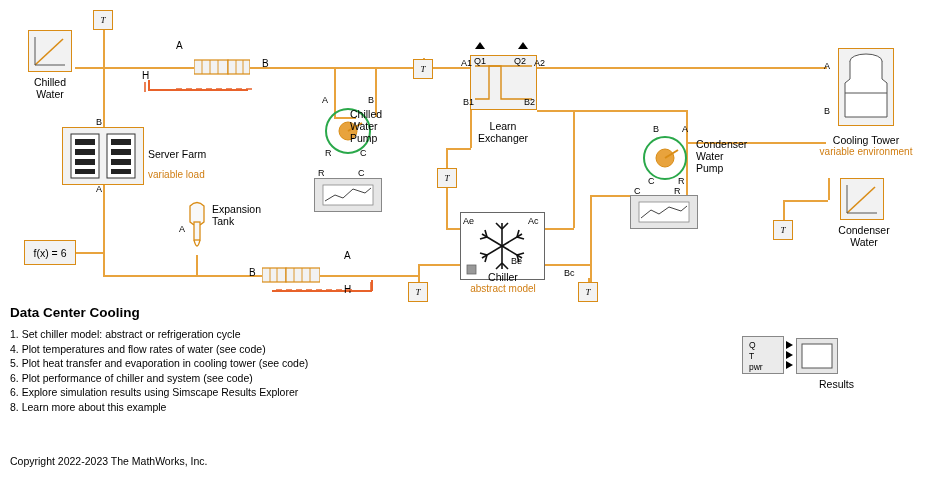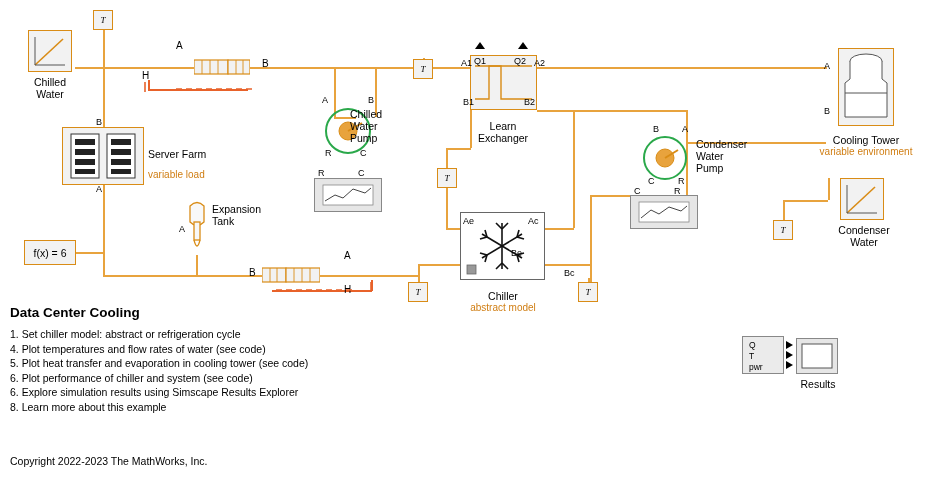--- a/index.html
+++ b/index.html
@@ -297,23 +297,23 @@
         <line x1="26" y1="42" x2="19" y2="40"></line>
           <line x1="26" y1="42" x2="24" y2="49"></line>
         <line x1="56" y1="24" x2="63" y2="26"></line>
           <line x1="56" y1="24" x2="58" y2="17"></line>
       </g>
       <rect x="6" y="52" width="9" height="9" fill="#999" stroke="#666" stroke-width="0.8"></rect>
     </svg>
   </div>
   <div class="lbl lbl-sm" style="left:463px; top:216px;">Ae</div>
   <div class="lbl lbl-sm" style="left:528px; top:216px;">Ac</div>
-  <div class="lbl lbl-sm" style="left:463px; top:248px;padding-left:48px;">Be</div>
+  <div class="lbl lbl-sm" style="left:463px; top:256px;padding-left:48px;">Be</div>
   <div class="lbl lbl-sm" style="left:528px; top:268px;margin-left:36px;">Bc</div>
-  <div class="caption" style="left:458px; top:290px; width:90px;">
+  <div class="caption" style="left:458px; top:271px; width:90px;">
     <div>Chiller</div>
     <div class="sub">abstract model</div>
   </div>
 
   <svg style="position:absolute; left:640px; top:133px;" width="50" height="50">
     <circle cx="25" cy="25" r="21" fill="none" stroke="#2aa84a" stroke-width="2"></circle>
     <circle cx="25" cy="25" r="9" fill="#e8a33d" stroke="#d98c16" stroke-width="1"></circle>
     <path d="M25 25 L38 17" stroke="#d98c16" stroke-width="2"></path>
   </svg>
   <div class="lbl lbl-sm" style="left:653px; top:124px;">B</div>
@@ -404,21 +404,21 @@
     </div>
   </div>
   <div class="arrowhead" style="left:786px; top:341px;"></div>
   <div class="arrowhead" style="left:786px; top:351px;"></div>
   <div class="arrowhead" style="left:786px; top:361px;"></div>
   <div class="blk-gray" style="left:796px; top:338px; width:42px; height:36px; background:#e6e6e6;">
     <svg width="40" height="34" viewBox="0 0 40 34">
       <rect x="5" y="5" width="30" height="24" fill="#fff" stroke="#555" stroke-width="1"></rect>
     </svg>
   </div>
-  <div class="caption" style="left:782px; top:378px; width:72px;">Results</div>
+  <div class="caption" style="left:782px; top:378px; width:72px;text-align:right;">Results</div>
 
   <div id="title">Data Center Cooling</div>
   <div id="steps">
     <div>1. Set chiller model: abstract or refrigeration cycle</div>
     <div>4. Plot temperatures and flow rates of water (see code)</div>
     <div>5. Plot heat transfer and evaporation in cooling tower (see code)</div>
     <div>6. Plot performance of chiller and system (see code)</div>
     <div>6. Explore simulation results using Simscape Results Explorer</div>
     <div>8. Learn more about this example</div>
   </div>

